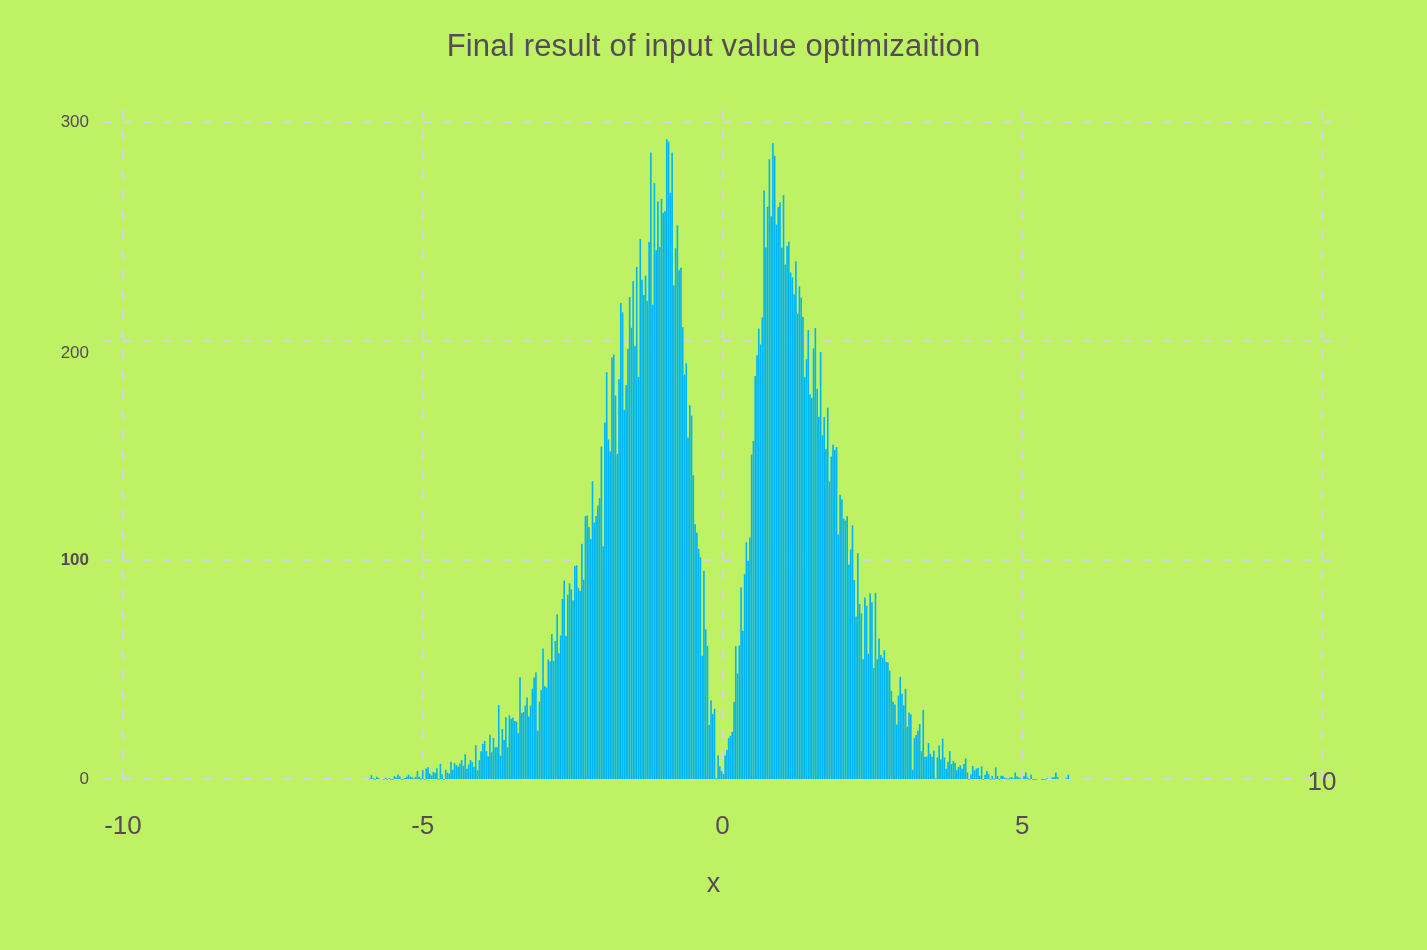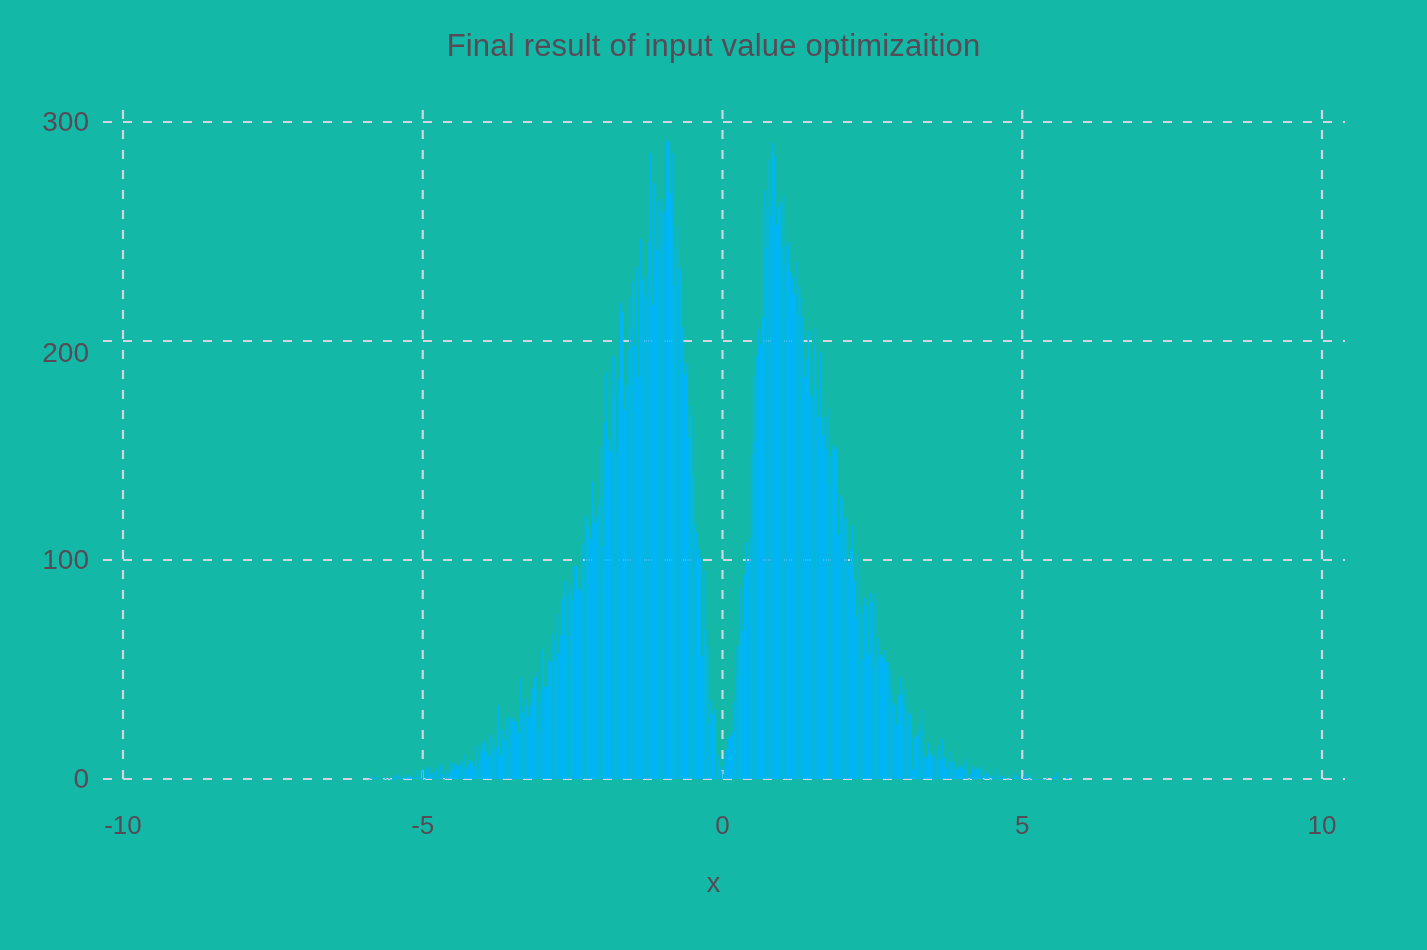--- a/index.html
+++ b/index.html
@@ -12,21 +12,21 @@
     height: 950px;
     font-family: "Liberation Sans", sans-serif;
     overflow: hidden;
     position: relative;
   }
   #figure {
     position: absolute;
     left: 0; top: 0;
     width: 1427px;
     height: 950px;
-    background: #14b8a6;
+    background: #bef264;
   }
   #chart-title {
     position: absolute;
     left: 0;
     top: 28px;
     width: 1427px;
     text-align: center;
     font-size: 31px;
     color: #564B56;
     letter-spacing: 0.2px;
@@ -40,21 +40,21 @@
     height: 681px;
   }
   #plot-svg {
     display: block;
     width: 1242px;
     height: 681px;
   }
   .ytick-label {
     position: absolute;
     text-align: right;
-    font-size: 28px;
+    font-size: 17px;
     color: #564B56;
     white-space: nowrap;
     transform: translateY(-50%);
   }
   .xtick-label {
     position: absolute;
     font-size: 26px;
     color: #564B56;
     white-space: nowrap;
     transform: translateX(-50%);
@@ -478,27 +478,27 @@
           <rect x="966.2016410000001" y="NaN" width="1.6270430000000102" height="NaN" fill="#00B5F5"></rect>
           <rect x="967.970166" y="NaN" width="1.6270430000000102" height="NaN" fill="#00B5F5"></rect>
           <rect x="969.738691" y="NaN" width="1.6270430000000102" height="NaN" fill="#00B5F5"></rect>
           <rect x="971.5072160000001" y="NaN" width="1.6270430000000102" height="NaN" fill="#00B5F5"></rect>
         </g>
     </svg>
   </div>
 
   <div id="ytick-layer">
       <div class="ytick-label" style="top: 779px; right: 1338px;">0</div>
-      <div class="ytick-label" style="top: 560px; right: 1338px;">100</div>
+      <div class="ytick-label" style="top: 560px; right: 1338px; font-weight: bold;">100</div>
       <div class="ytick-label" style="top: 341px; right: 1338px; margin-top: 12px;">200</div>
       <div class="ytick-label" style="top: 122px; right: 1338px;">300</div>
     </div>
   <div id="xtick-layer">
       <div class="xtick-label" style="left: 123px; top: 810px;">-10</div>
       <div class="xtick-label" style="left: 422.75px; top: 810px;">-5</div>
       <div class="xtick-label" style="left: 722.5px; top: 810px;">0</div>
       <div class="xtick-label" style="left: 1022.25px; top: 810px;">5</div>
-      <div class="xtick-label" style="left: 1322px; top: 810px;">10</div>
+      <div class="xtick-label" style="left: 1322px; top: 766px;">10</div>
     </div>
 
   <div id="xaxis-title">x</div>
 
 </div>
 
 </body></html>

